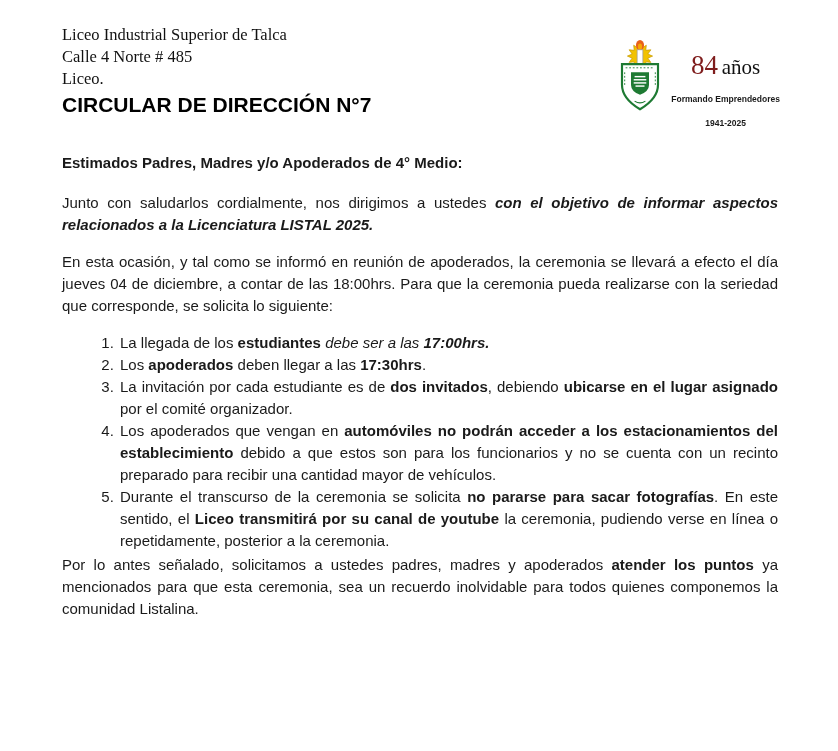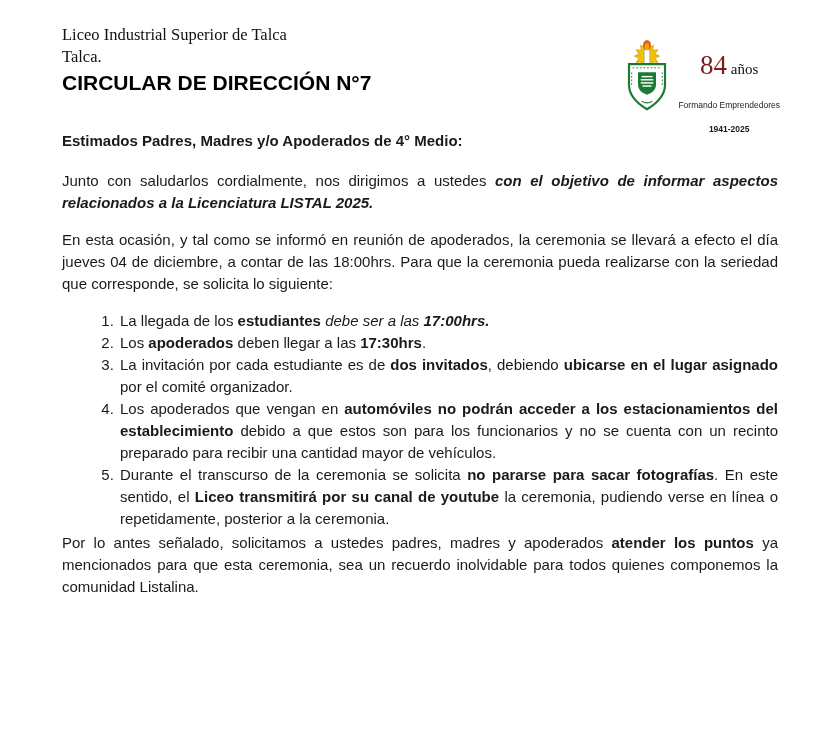--- a/index.html
+++ b/index.html
@@ -27,22 +27,22 @@
     top: 38px;
     right: 58px;
     display: flex;
     align-items: flex-start;
     gap: 4px;
   }
   .crest { width: 54px; height: 74px; }
   .logo-text { text-align: center; padding-top: 14px; }
   .anniv { font-family: "Liberation Serif", serif; line-height: 26px; white-space: nowrap; }
   .anniv .num { font-size: 27px; color: #7f1d1d; }
-  .anniv .word { font-size: 15px; color: #111; }
-  .slogan { font-size: 8.5px; font-weight: normal; color: #1a1a1a; margin-top: 12px; white-space: nowrap; }
+  .anniv .word { font-size: 21px; color: #111; }
+  .slogan { font-size: 8.5px; font-weight: bold; color: #1a1a1a; margin-top: 6px; white-space: nowrap; }
   .years { font-size: 8.5px; font-weight: bold; color: #1a1a1a; margin-top: 2px; }
   .doc-title {
     text-align: left;
     font-weight: bold;
     font-size: 21px;
     margin-top: 4px;
     color: #000;
   }
   p { margin: 0; text-align: justify; }
   .salutation { margin-top: 36px; font-weight: bold; }
@@ -55,21 +55,22 @@
   .p-signature{ margin-top: 21px; font-weight: bold; }
   .p-date     { margin-top: 0; }
 </style>
 </head>
 <body>
 
 <div class="page">
 
   <div class="school-block">
     <div>Liceo Industrial Superior de Talca</div>
-    <div>Talca.</div>
+    <div>Calle 4 Norte # 485</div>
+    <div>Liceo.</div>
   </div>
 
   <div class="logo">
     <svg class="crest" viewBox="0 0 60 82">
 
       <polygon points="44,20 38.7,22.3 42.1,27 36.4,26.4 37,32.1 32.3,28.7 30,34 27.7,28.7 23,32.1 23.6,26.4 17.9,27 21.3,22.3 16,20 21.3,17.7 17.9,13 23.6,13.6 23,7.9 27.7,11.3 30,6 32.3,11.3 37,7.9 36.4,13.6 42.1,13 38.7,17.7" fill="#f2c200" stroke="#c79a00" stroke-width="0.8"></polygon>
 
       <ellipse cx="30" cy="8" rx="4.5" ry="6" fill="#e8611a"></ellipse>
       <ellipse cx="30" cy="9.5" rx="2.3" ry="3.5" fill="#f9a602"></ellipse>
 

